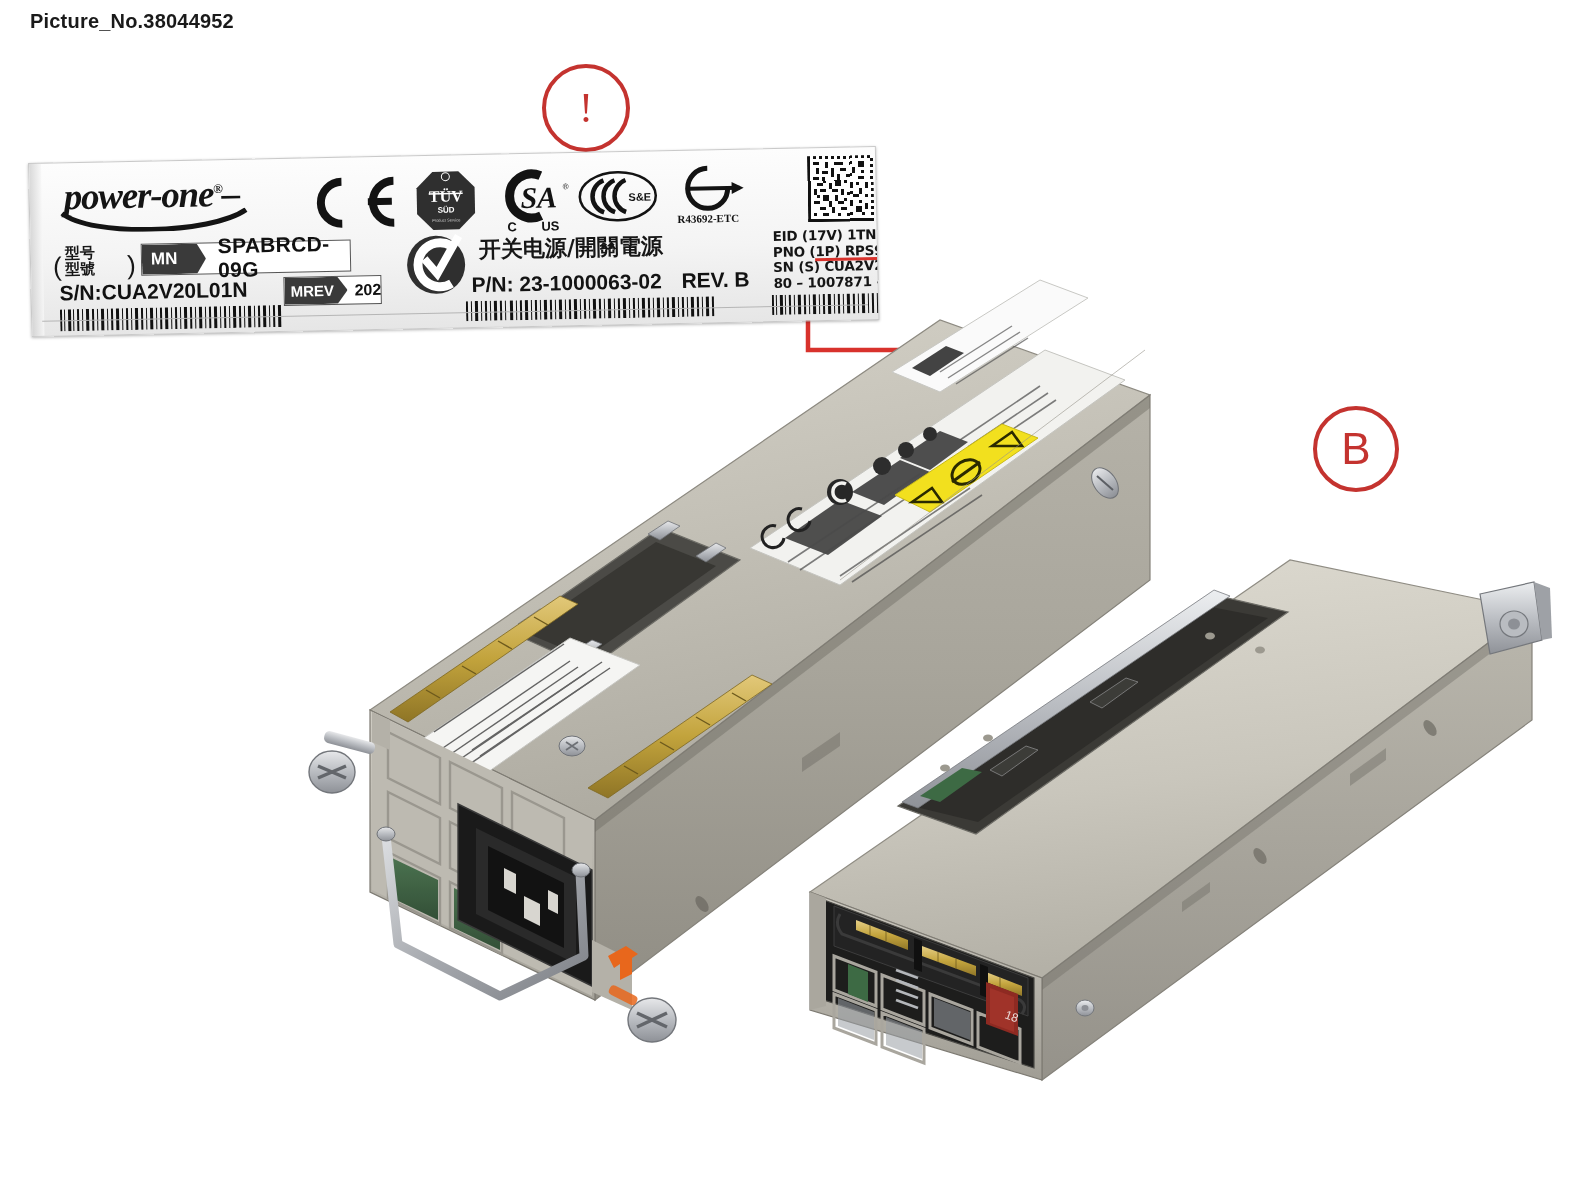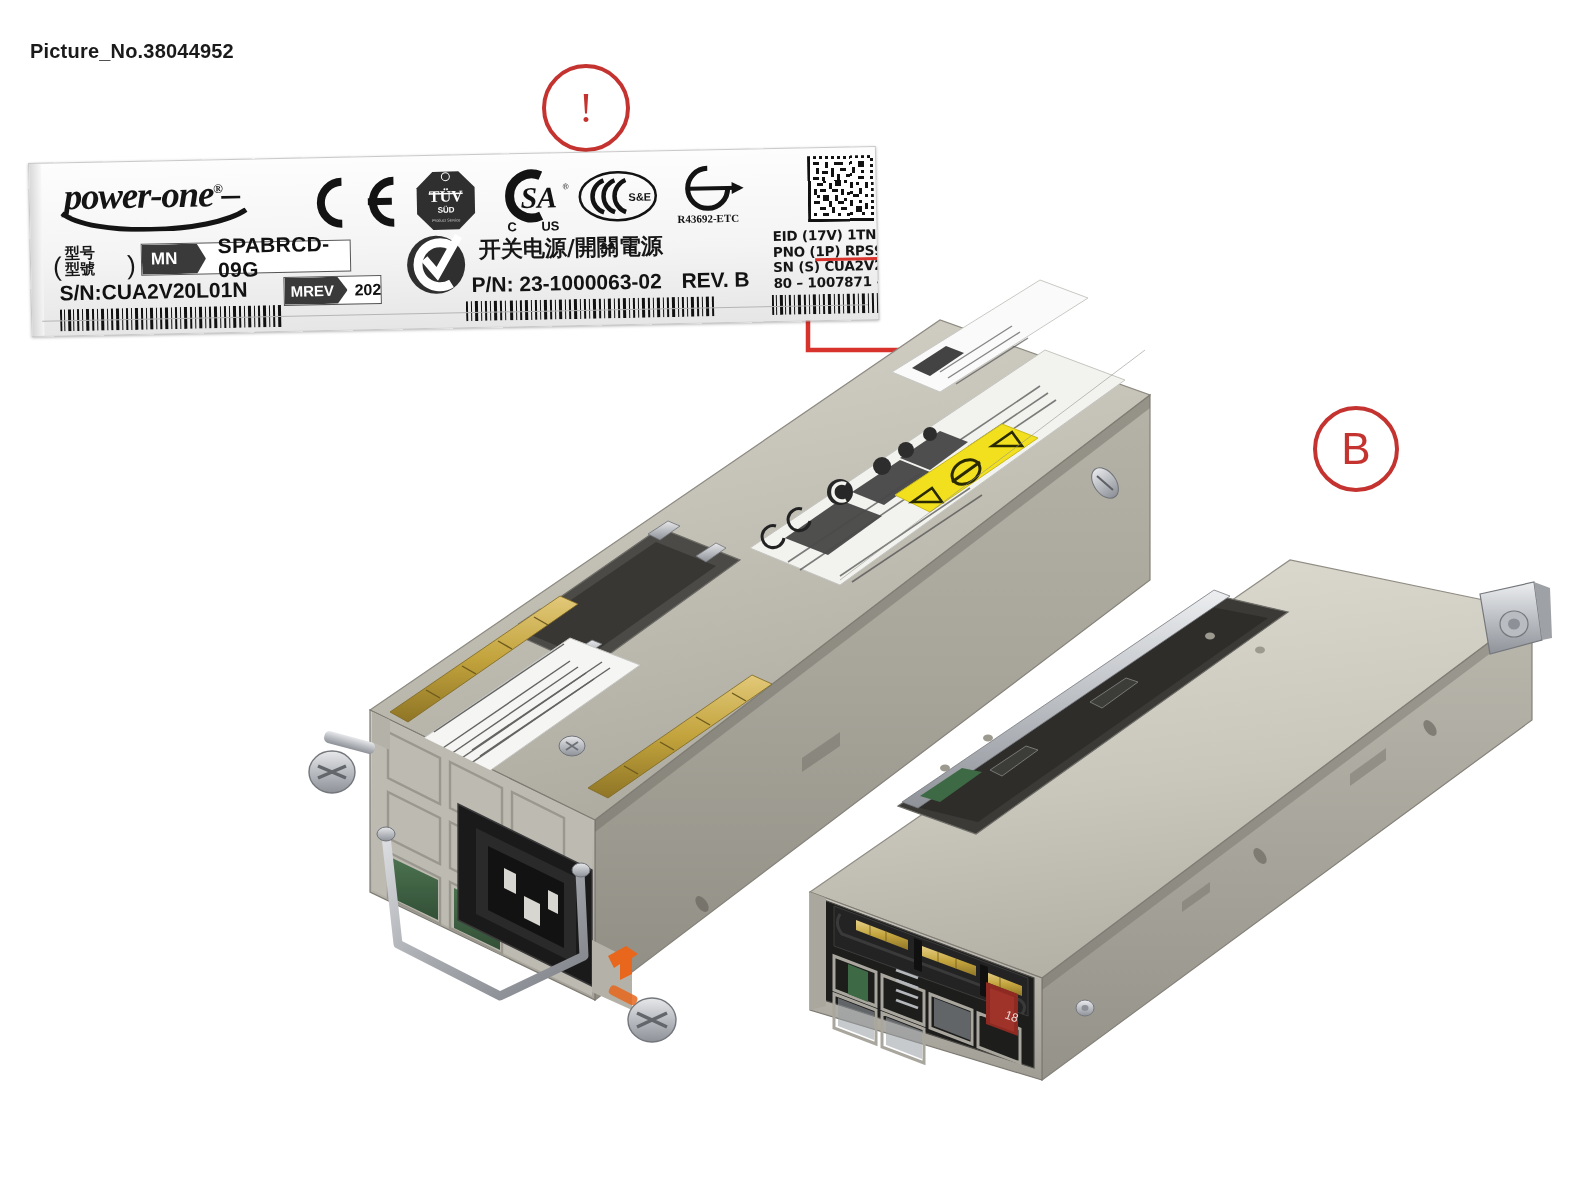--- a/index.html
+++ b/index.html
@@ -3,21 +3,21 @@
 <meta charset="utf-8">
 <title>Picture_No.38044952</title>
 <style>
   html,body{margin:0;padding:0;background:#ffffff;}
   body{width:1583px;height:1187px;position:relative;overflow:hidden;
        font-family:"Liberation Sans",sans-serif;color:#111;}
 
   .abs{position:absolute;}
 
   
-  #caption{left:30px;top:40px;font-size:20px;font-weight:bold;letter-spacing:.2px;
+  #caption{left:30px;top:10px;font-size:20px;font-weight:bold;letter-spacing:.2px;
            color:#1a1a1a;white-space:nowrap;}
 
   
   .callout{border:4px solid #c4332f;border-radius:50%;
            display:flex;align-items:center;justify-content:center;
            color:#c4332f;background:transparent;}
   #callout-exclaim{left:542px;top:64px;width:80px;height:80px;font-size:42px;
                    font-weight:500;line-height:1;font-family:"Liberation Serif",serif;}
   #callout-b{left:1313px;top:406px;width:78px;height:78px;font-size:44px;
              font-weight:400;line-height:1;font-family:"Liberation Sans",sans-serif;}

